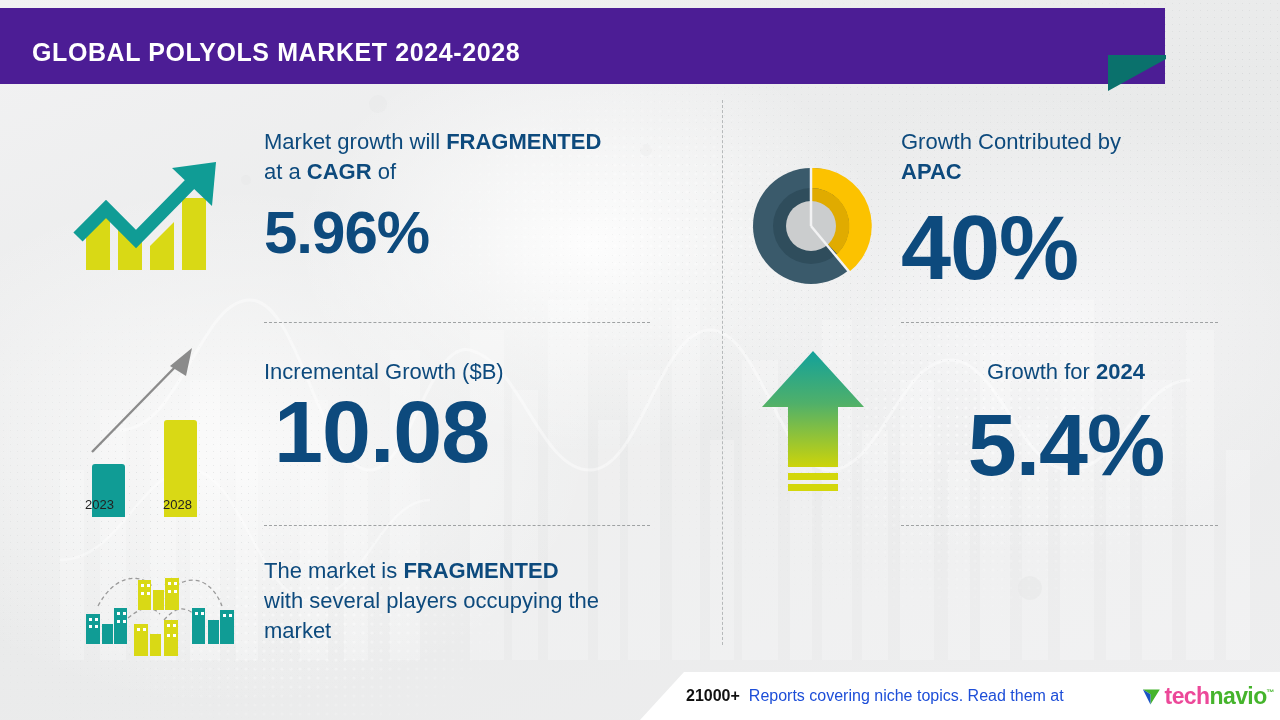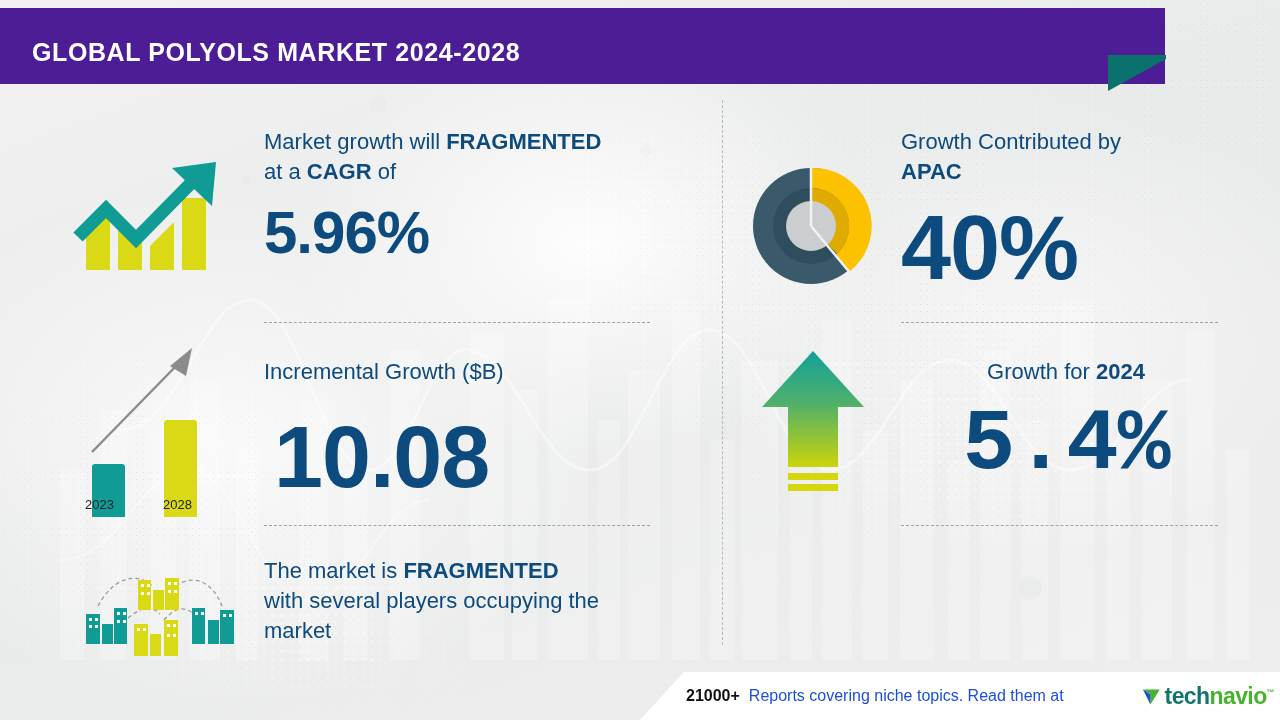--- a/index.html
+++ b/index.html
@@ -74,28 +74,28 @@
   .lead b { font-weight:bold; }
   .big {
     color:#0d4a7d; font-weight:bold; letter-spacing:-1px;
     line-height:1; white-space:nowrap;
   }
 
   
   .c-cagr   { left:264px; top:127px; width:400px; }
   .c-cagr .big { font-size:60px; margin-top:16px; }
   .c-incr   { left:264px; top:357px; width:400px; }
-  .c-incr .big { font-size:88px; margin-top:26px; margin-left:10px; }
+  .c-incr .big { font-size:88px; margin-top:1px; margin-left:10px; }
   .c-frag   { left:264px; top:556px; width:420px; }
 
   
   .c-apac   { left:901px; top:127px; width:330px; }
   .c-apac .big { font-size:90px; margin-top:16px; }
   .c-2024   { left:901px; top:357px; width:330px;text-align:center; }
-  .c-2024 .big { font-size:88px; margin-top:14px;font-family:Liberation Mono, monospace; }
+  .c-2024 .big { font-size:88px; margin-top:14px; }
 
   
   .icon { position:absolute; z-index:4; }
   .ic-growth { left:72px;  top:140px; width:160px; height:160px; }
   .ic-bars   { left:70px;  top:332px; width:170px; height:185px; }
   .ic-city   { left:72px;  top:562px; width:176px; height:104px; }
   .ic-donut  { left:745px; top:160px; width:132px; height:132px; }
   .ic-arrow  { left:758px; top:345px; width:110px; height:160px; }
 
   .bar-label {
@@ -119,21 +119,21 @@
   }
   .footer-text { font-size:16px; color:#1d4ed8; white-space:nowrap; }
   .footer-logo {
     position:absolute; right:6px; top:9px; width:132px; height:30px;
     display:flex; align-items:center;
   }
   .logo-mark { width:22px; height:22px; margin-right:2px; }
   .logo-word {
     font-size:23px; font-weight:bold; letter-spacing:-.6px; line-height:1;
   }
-  .logo-tech { color:#0f766e; }
+  .logo-tech { color:#ec4899; }
   .logo-navio { color:#45b42c; }
   .logo-tm { font-size:8px; color:#45b42c; vertical-align:super; }
 </style>
 </head>
 <body>
 
 <div class="bg-root">
   <div class="bg-grad"></div>
 
   <svg class="bg-city" viewBox="0 0 1280 720" preserveAspectRatio="none">

